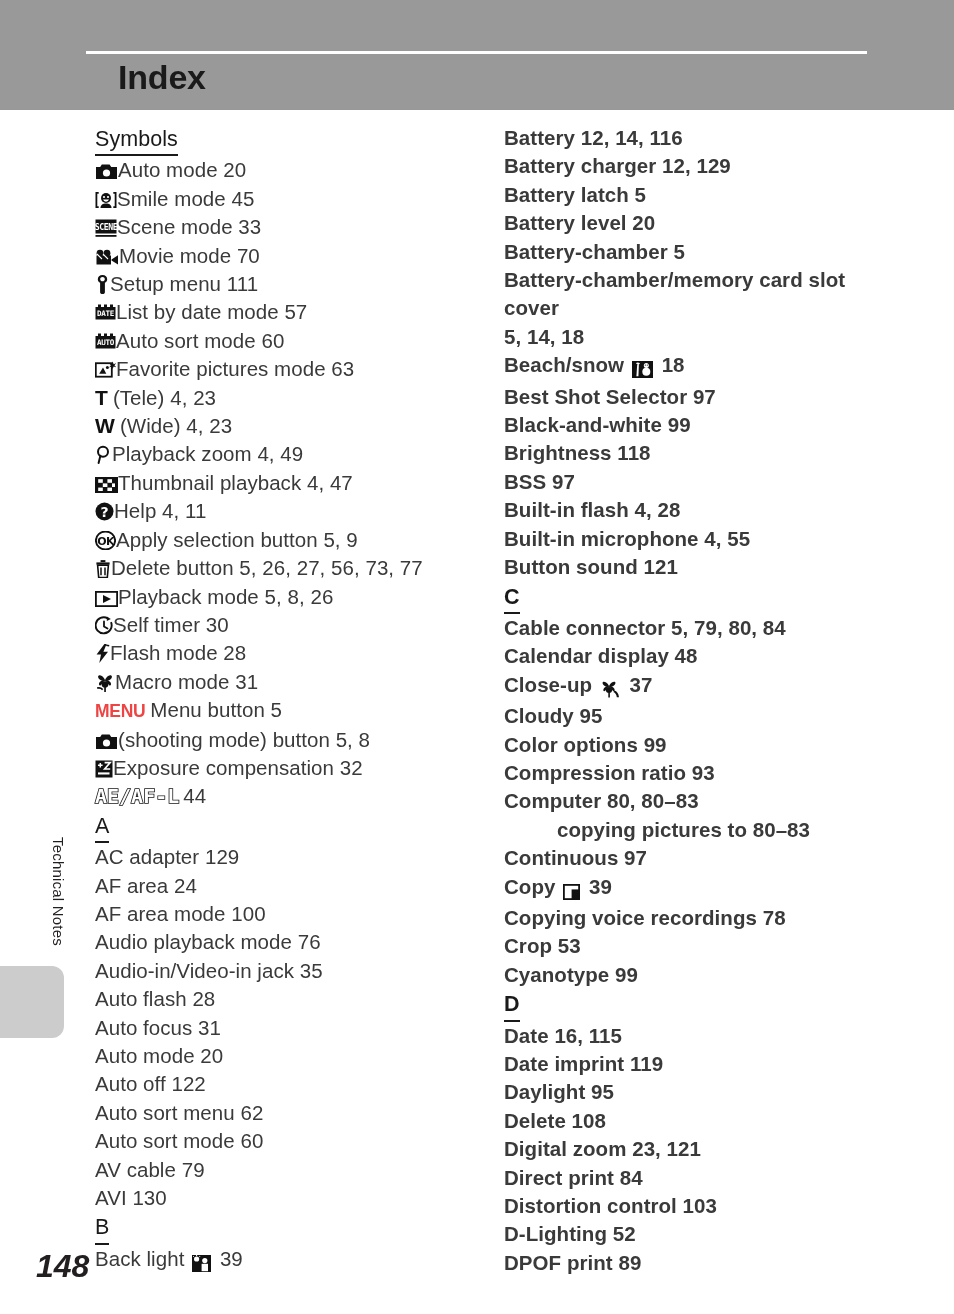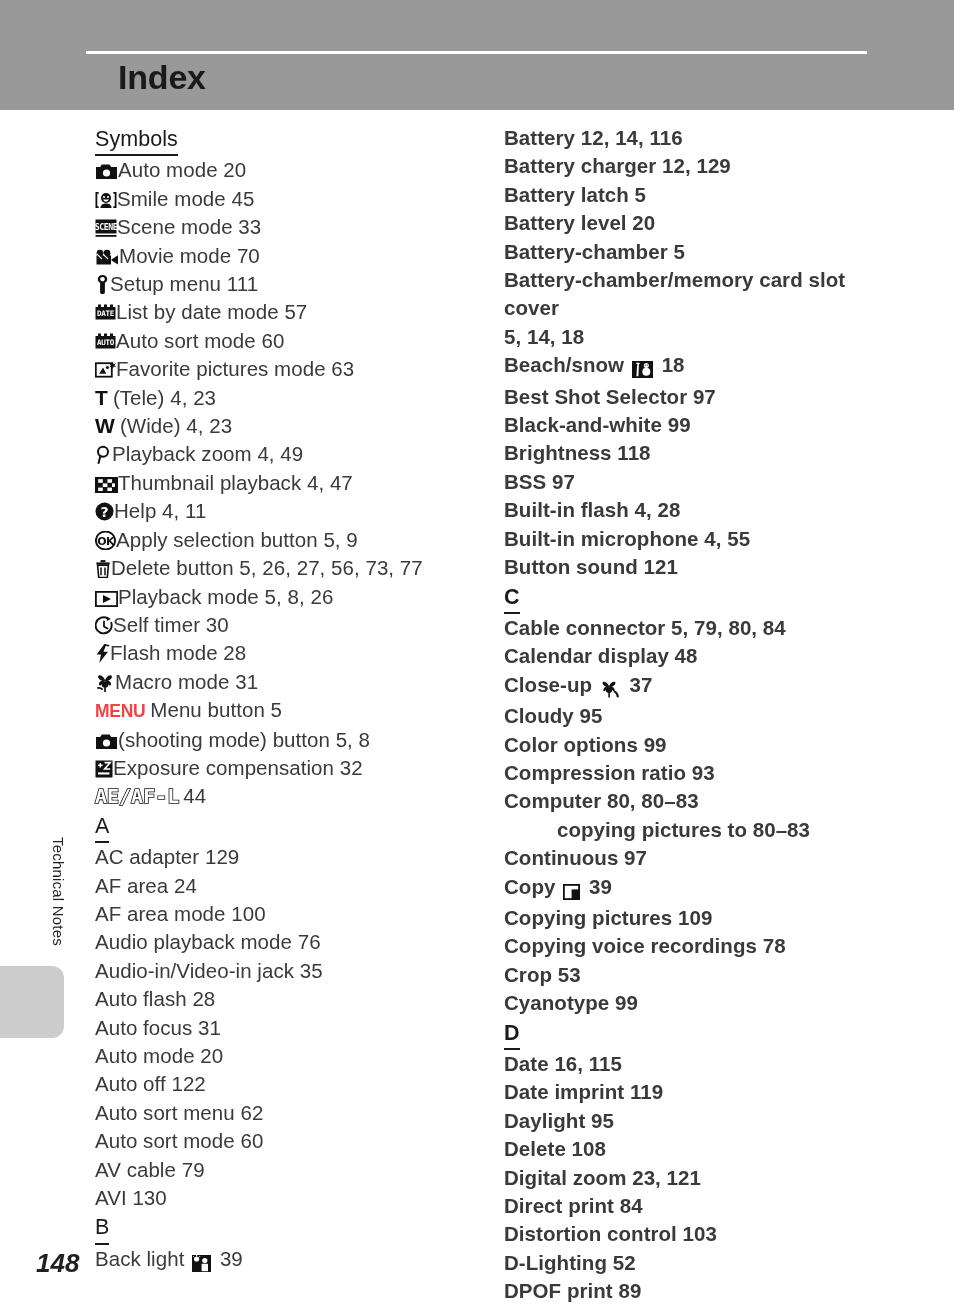--- a/index.html
+++ b/index.html
@@ -68,21 +68,21 @@
     transform-origin: center center;
     white-space: nowrap;
     letter-spacing: 0.2px;
   }
 
   
   .page-number {
     position: absolute;
     left: 36px;
     top: 1248px;
-    font-size: 26px;
+    font-size: 32px;
     font-weight: bold;
     font-style: italic;
     color: #231f20;
   }
 
   
   .columns {
     position: absolute;
     left: 10px;
     top: 0;
@@ -352,21 +352,20 @@
       <div class="entry">Cloudy 95</div>
       <div class="entry">Color options 99</div>
       <div class="entry">Compression ratio 93</div>
       <div class="entry">Computer 80, 80–83</div>
       <div class="entry sub">copying pictures to 80–83</div>
       <div class="entry">Continuous 97</div>
       <div class="entry"><span>Copy</span> <span class="ico-inline"><span class="ico"><svg width="17" height="16" viewBox="0 0 17 16">
               <rect x="0.9" y="0.9" width="15.2" height="14.2" fill="none" stroke="#111" stroke-width="1.8"></rect>
               <path d="M16.1 15.1 H8.6 V5.4 H16.1z" fill="#111"></path>
             </svg></span></span> <span>39</span></div>
-      <div class="entry">Copying pictures 109</div>
       <div class="entry">Copying voice recordings 78</div>
       <div class="entry">Crop 53</div>
       <div class="entry">Cyanotype 99</div>
       <div class="entry section-head-row"><span class="section-head">D</span></div>
       <div class="entry">Date 16, 115</div>
       <div class="entry">Date imprint 119</div>
       <div class="entry">Daylight 95</div>
       <div class="entry">Delete 108</div>
       <div class="entry">Digital zoom 23, 121</div>
       <div class="entry">Direct print 84</div>

